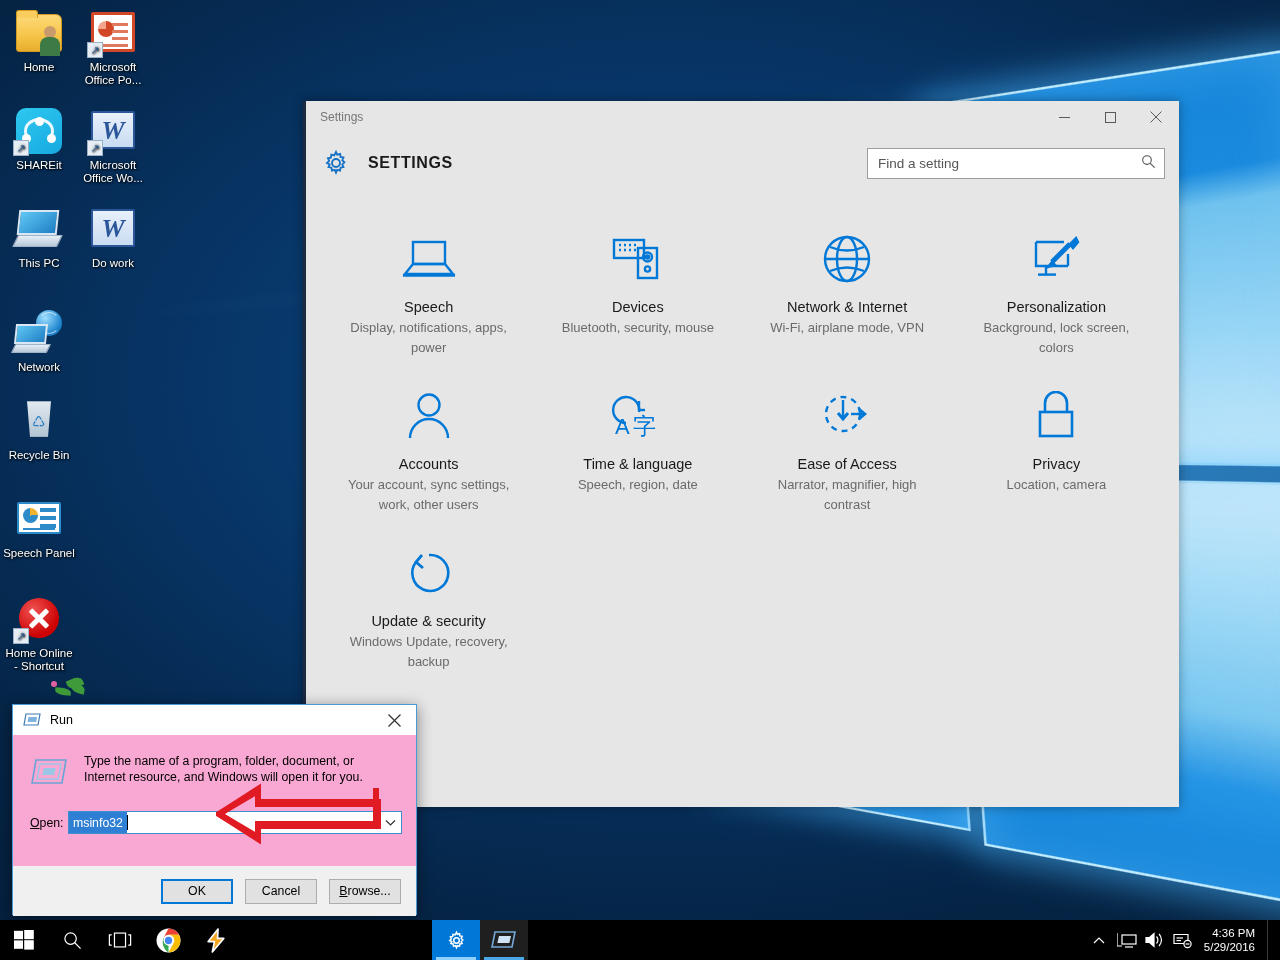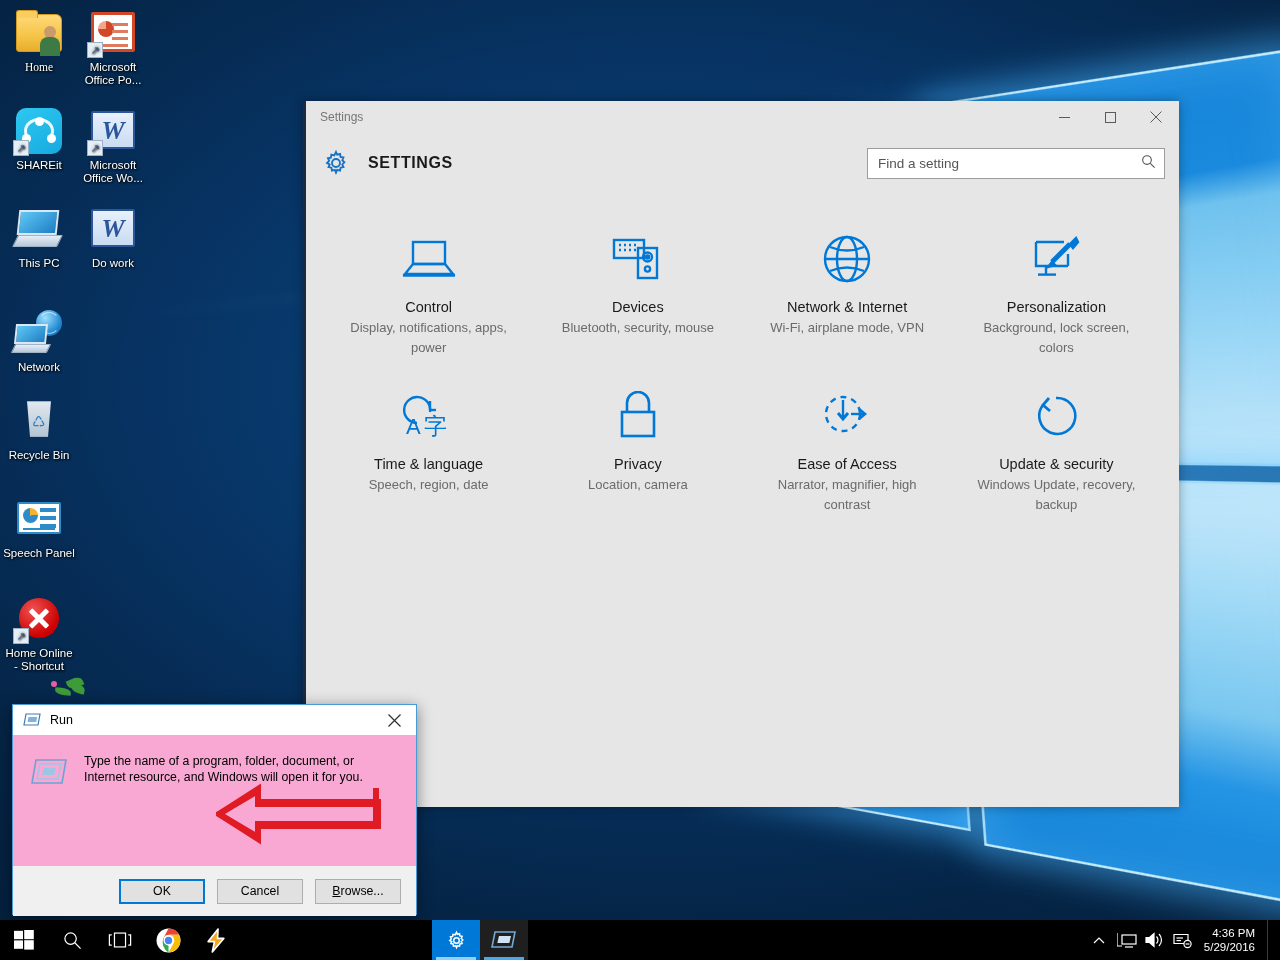--- a/index.html
+++ b/index.html
@@ -246,21 +246,21 @@
   #run-combo-arrow {
     width: 21px; height: 21px; display: flex; align-items: center; justify-content: center;
     color: #333;
   }
   #run-footer {
     background: #f0f0f0; height: 50px;
     display: flex; align-items: center; justify-content: flex-end;
     gap: 12px; padding-right: 15px;
   }
   .dlgbtn {
-    width: 86px; height: 25px;
+    width: 72px; height: 25px;
     background: #e1e1e1; border: 1px solid #adadad;
     font-family: "Liberation Sans", sans-serif; font-size: 12.3px; color: #000;
     display: flex; align-items: center; justify-content: center;
   }
   .dlgbtn.primary { border: 2px solid #0078d7; }
   .u { text-decoration: underline; }
 
   
   #red-arrow {
     position: absolute; left: 216px; top: 783px;
@@ -303,21 +303,21 @@
   <div class="hero-glow" style="left:880px;top:200px;width:170px;height:110px;"></div>
   <div class="hero-glow" style="left:1020px;top:640px;width:190px;height:120px;"></div>
   <div class="streak" style="left:420px;top:250px;width:620px;height:3px;transform:rotate(-9deg);"></div>
   <div class="streak" style="left:330px;top:430px;width:700px;height:2px;transform:rotate(-5deg);"></div>
   <div class="streak" style="left:560px;top:690px;width:640px;height:3px;transform:rotate(-11deg);"></div>
   <div class="streak" style="left:120px;top:300px;width:300px;height:2px;transform:rotate(-6deg);opacity:.45;"></div>
 </div>
 
 <div>
 
-  <div class="dicon" style="left:2px;top:8px;font-family:Liberation Serif, serif;">
+  <div class="dicon" style="left:2px;top:8px;">
     <div class="glyph">
       <div class="ic-folder"></div>
       <div class="ic-person">
           <i></i>
           <b></b>
         </div>
     </div>
     <span class="label">Home</span>
   </div>
 
@@ -469,21 +469,21 @@
   <div id="tiles">
 
     <div class="tile">
       <div class="tile-icon">
         <svg width="56" height="42" viewBox="0 0 56 42" fill="none" stroke="#0078d7" stroke-width="2.4">
           <rect x="12" y="4" width="32" height="22"></rect>
           <path d="M12 26 L4 36 L52 36 L44 26 Z"></path>
           <line x1="2" y1="37.2" x2="54" y2="37.2" stroke-width="3"></line>
         </svg>
       </div>
-      <div class="tile-title">Control</div>
+      <div class="tile-title">Speech</div>
       <div class="tile-desc">Display, notifications, apps, power</div>
     </div>
 
     <div class="tile">
       <div class="tile-icon">
         <svg width="52" height="46" viewBox="0 0 52 46" fill="none" stroke="#0078d7" stroke-width="2.4">
           <rect x="2" y="4" width="30" height="18"></rect>
           <g stroke-width="2.6">
             <line x1="7" y1="9" x2="9" y2="9"></line>
               <line x1="12" y1="9" x2="14" y2="9"></line>
@@ -526,58 +526,68 @@
             <line x1="8" y1="38.6" x2="26" y2="38.6"></line>
           <path d="M22 26 L40 8" stroke-width="5"></path>
           <path d="M40 8 L46 2 L48 6 L43 12 Z" fill="#0078d7"></path>
           <path d="M22 26 L18 31 L25 29 Z" fill="#0078d7"></path>
         </svg>
       </div>
       <div class="tile-title">Personalization</div>
       <div class="tile-desc">Background, lock screen, colors</div>
     </div>
 
+    <div class="tile">
+      <div class="tile-icon">
+        <svg width="46" height="48" viewBox="0 0 46 48" fill="none" stroke="#0078d7" stroke-width="2.4">
+          <circle cx="23" cy="13" r="10.5"></circle>
+          <path d="M4 46 A19 19 0 0 1 42 46"></path>
+        </svg>
+      </div>
+      <div class="tile-title">Accounts</div>
+      <div class="tile-desc">Your account, sync settings, work, other users</div>
+    </div>
 
     <div class="tile">
       <div class="tile-icon">
         <svg width="54" height="48" viewBox="0 0 54 48" fill="none" stroke="#0078d7" stroke-width="2.4">
           <path d="M28 20 A13 13 0 1 0 15 31"></path>
           <line x1="28" y1="9" x2="28" y2="18"></line>
             <line x1="28" y1="18" x2="34" y2="18"></line>
           <text x="4" y="42" font-family="Liberation Sans, sans-serif" font-size="22" fill="#0078d7" stroke="none">A</text>
           <text x="22" y="42" font-family="DejaVu Sans, sans-serif" font-size="23" fill="#0078d7" stroke="none">字</text>
         </svg>
       </div>
       <div class="tile-title">Time &amp; language</div>
       <div class="tile-desc">Speech, region, date</div>
     </div>
 
     <div class="tile">
       <div class="tile-icon">
-        <svg width="42" height="50" viewBox="0 0 42 50" fill="none" stroke="#0078d7" stroke-width="2.6">
-          <path d="M10 21 V12 A11 11 0 0 1 32 12 V21"></path>
-          <rect x="5" y="21" width="32" height="24"></rect>
-        </svg>
-      </div>
-      <div class="tile-title">Privacy</div>
-      <div class="tile-desc">Location, camera</div>
-    </div>
-
-    <div class="tile">
-      <div class="tile-icon">
         <svg width="52" height="48" viewBox="0 0 52 48" fill="none" stroke="#0078d7" stroke-width="2.4">
           <circle cx="22" cy="22" r="17" stroke-dasharray="6 5"></circle>
           <line x1="22" y1="8" x2="22" y2="26"></line>
           <path d="M17 21 L22 27 L27 21" stroke-width="3"></path>
           <path d="M30 22 Q40 22 43 22"></path>
           <path d="M38 17 L44 22 L38 27" stroke-width="2.6"></path>
         </svg>
       </div>
       <div class="tile-title">Ease of Access</div>
       <div class="tile-desc">Narrator, magnifier, high contrast</div>
+    </div>
+
+    <div class="tile">
+      <div class="tile-icon">
+        <svg width="42" height="50" viewBox="0 0 42 50" fill="none" stroke="#0078d7" stroke-width="2.6">
+          <path d="M10 21 V12 A11 11 0 0 1 32 12 V21"></path>
+          <rect x="5" y="21" width="32" height="24"></rect>
+        </svg>
+      </div>
+      <div class="tile-title">Privacy</div>
+      <div class="tile-desc">Location, camera</div>
     </div>
 
     <div class="tile">
       <div class="tile-icon">
         <svg width="50" height="50" viewBox="0 0 50 50" fill="none" stroke="#0078d7" stroke-width="2.6">
           <path d="M12 14 A18 18 0 1 0 25 7"></path>
           <path d="M18 7 L12 14 L19 20" stroke-width="2.8"></path>
         </svg>
       </div>
       <div class="tile-title">Update &amp; security</div>
@@ -609,20 +619,34 @@
       <span id="run-bigicon">
         <svg width="38" height="34" viewBox="0 0 38 34">
           <polygon points="6,3 36,3 32,26 2,26" fill="none" stroke="#6aa3d5" stroke-width="1.6"></polygon>
           <polygon points="10,7 31,7 28,22 7,22" fill="none" stroke="#9cc6e6" stroke-width="1.4"></polygon>
           <polygon points="14,11 26,11 24,18 12,18" fill="#9cc6e6"></polygon>
         </svg>
       </span>
       <div id="run-desc">Type the name of a program, folder, document, or Internet resource, and Windows will open it for you.</div>
     </div>
 
+    <div id="run-open-row">
+      <span id="run-open-label"><span class="u">O</span>pen:</span>
+      <div id="run-combo">
+        <div id="run-input-wrap">
+          <input id="run-input" type="text" value="msinfo32" style="">
+          <span id="run-caret"></span>
+        </div>
+        <span id="run-combo-arrow">
+          <svg width="11" height="8" viewBox="0 0 11 8" fill="none" stroke="#333" stroke-width="1.2">
+              <path d="M1 1.5 L5.5 6 L10 1.5"></path>
+            </svg>
+        </span>
+      </div>
+    </div>
   </div>
 
   <div id="run-footer">
     <div class="dlgbtn primary">OK</div>
     <div class="dlgbtn">Cancel</div>
     <div class="dlgbtn"><span class="u">B</span>rowse...</div>
   </div>
 </div>
 
 <svg id="red-arrow" viewBox="0 0 166 62">

